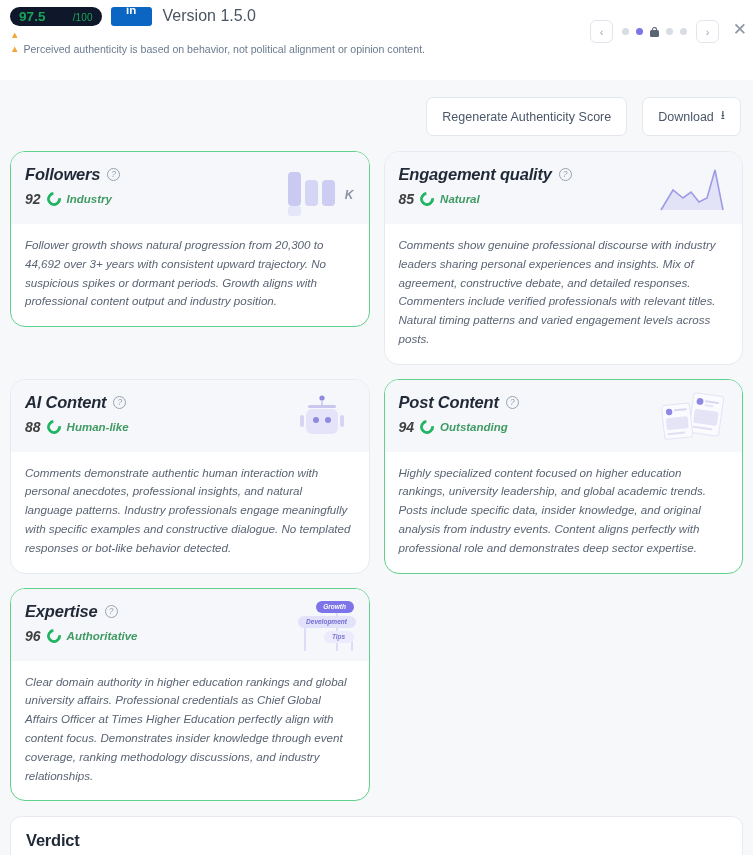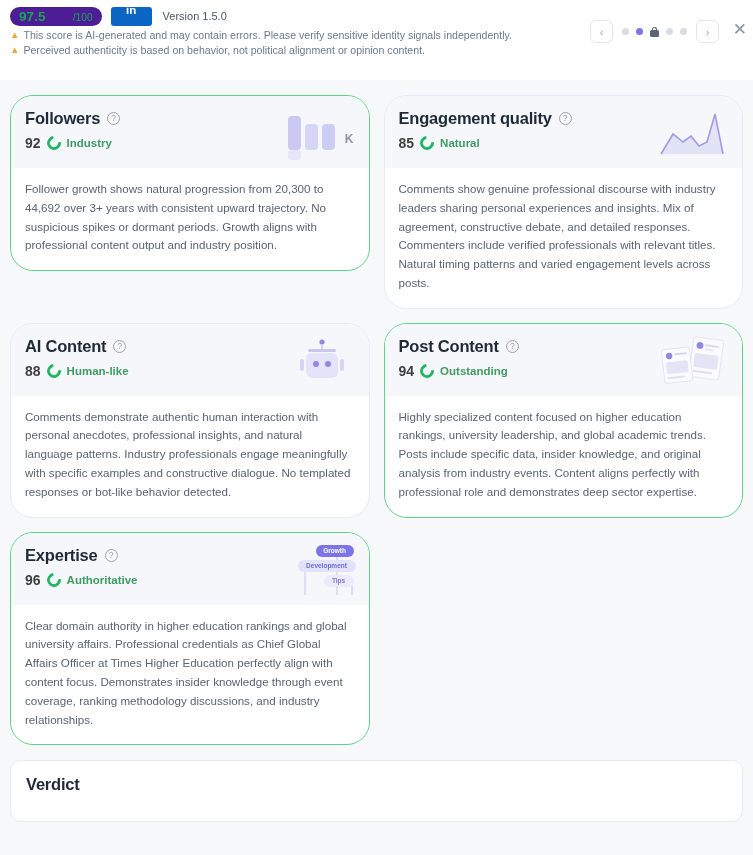--- a/index.html
+++ b/index.html
@@ -8,33 +8,33 @@
     font-family: "Liberation Sans", sans-serif;
     background: #ffffff;
     overflow: hidden;
   }
   .page { position: relative; width: 753px; height: 855px; background:#fff; }
 
   
   .header { padding: 4px 10px 0 10px; background:#fff; position:relative; }
   .title-row { display:flex; align-items:center; gap:9px; height:24px; }
   .score-pill {
-    background:#4c1d95; color:#18a558; border-radius:11px;
+    background:#0f172a; color:#18a558; border-radius:11px;
     padding:2px 9px; font-size:13.5px; font-weight:700; letter-spacing:.1px;
     display:flex; align-items:baseline; gap:1px;
   }
   .score-pill .denom { font-size:10px; font-weight:400;margin-left:26px; }
   .li-icon {
     width:41px; height:19px; background:#0a66c2; border-radius:3px;
     display:flex; align-items:center; justify-content:center;
     color:#fff; font-size:11.5px; font-weight:700; font-family:"Liberation Sans", sans-serif;
     line-height:1; padding-bottom:11px;
   }
   .app-title { font-size:17.5px; font-weight:700; color:#1f2937; letter-spacing:-.2px; }
-  .version { font-size:11px; color:#4b5563; font-weight:400; margin-left:2px; }
+  .version { font-size:16px; color:#4b5563; font-weight:400; margin-left:2px; }
 
   .disclaimer { font-size:10.6px; color:#6b7b8f; margin-top:3px; line-height:1.42; }
   .warn-line { display:flex; align-items:flex-start; gap:4px; font-size:10.6px; color:#6b7b8f; line-height:1.42; }
   .warn-ico { color:#f0a83c; font-size:9.5px; line-height:1.5; }
 
   
   .nav-cluster { position:absolute; right:34px; top:20px; display:flex; align-items:center; gap:9px; }
   .nav-btn {
     width:23px; height:23px; border:1px solid #e2e6ec; border-radius:6px;
     background:#fff; color:#9aa4b2; font-size:11px;
@@ -53,21 +53,21 @@
   .toolbar { display:flex; justify-content:flex-end; gap:15px; padding:17px 12px 0 0; }
   .tb-btn {
     border:1px solid #e3e7ee; background:#fff; border-radius:7px;
     padding:8px 15px; font-size:12.5px; color:#4b5768; cursor:pointer;
     display:flex; align-items:center; gap:7px; font-family:"Liberation Sans", sans-serif;
   }
   .dl-ico { font-size:12px; color:#4b5768; }
 
   
   .grid { display:grid; grid-template-columns:1fr 1fr; gap:14px; padding:15px 10px 0 10px; align-items:start; }
-  .card { background:#fff; border:1px solid #e7eaf0; border-radius:23px; overflow:hidden; }
+  .card { background:#fff; border:1px solid #e7eaf0; border-radius:15px; overflow:hidden;font-style:italic; }
   .card.highlight { border-color:#5fd18b; }
   .card-head { background:#f6f7fa; padding:13px 14px 11px 14px; position:relative; min-height:72px; }
   .card-title { display:flex; align-items:center; gap:7px; }
   .card-title h3 { font-size:16.5px; font-weight:700; color:#1f2937; letter-spacing:-.2px; }
   .q-ico {
     width:13px; height:13px; border:1.2px solid #98a2b0; border-radius:50%;
     font-size:8.5px; color:#98a2b0; display:flex; align-items:center; justify-content:center;
     line-height:1; cursor:pointer;
   }
   .score-row { display:flex; align-items:center; gap:6px; margin-top:7px; }
@@ -114,21 +114,20 @@
           <span class="denom">/100</span>
       </div>
       <div class="li-icon">
           <span>in</span>
         </div>
       <div class="version">Version 1.5.0</div>
     </div>
 
     <div class="warn-line">
       <span class="warn-ico">▲</span>
-      <span>This score is AI-generated and may contain errors. Please verify sensitive identity signals independently.</span>
     </div>
     <div class="warn-line">
       <span class="warn-ico">▲</span>
       <span>Perceived authenticity is based on behavior, not political alignment or opinion content.</span>
     </div>
 
     <div class="nav-cluster">
       <div class="nav-btn">‹</div>
       <div class="dots">
         <span class="dot"></span>
@@ -140,20 +139,29 @@
         <span class="dot"></span>
         <span class="dot"></span>
       </div>
       <div class="nav-btn">›</div>
     </div>
     <div class="close-x">✕</div>
   </div>
 
   <div class="body-area">
 
+    <div class="toolbar">
+      <div class="tb-btn">
+        <span>Regenerate Authenticity Score</span>
+      </div>
+      <div class="tb-btn">
+        <span>Download</span>
+        <span class="dl-ico">⭳</span>
+      </div>
+    </div>
 
     <div class="grid">
 
       <div class="card highlight">
         <div class="card-head">
           <div class="card-title">
             <h3>Followers</h3>
             <span class="q-ico">?</span>
           </div>
           <div class="score-row">

